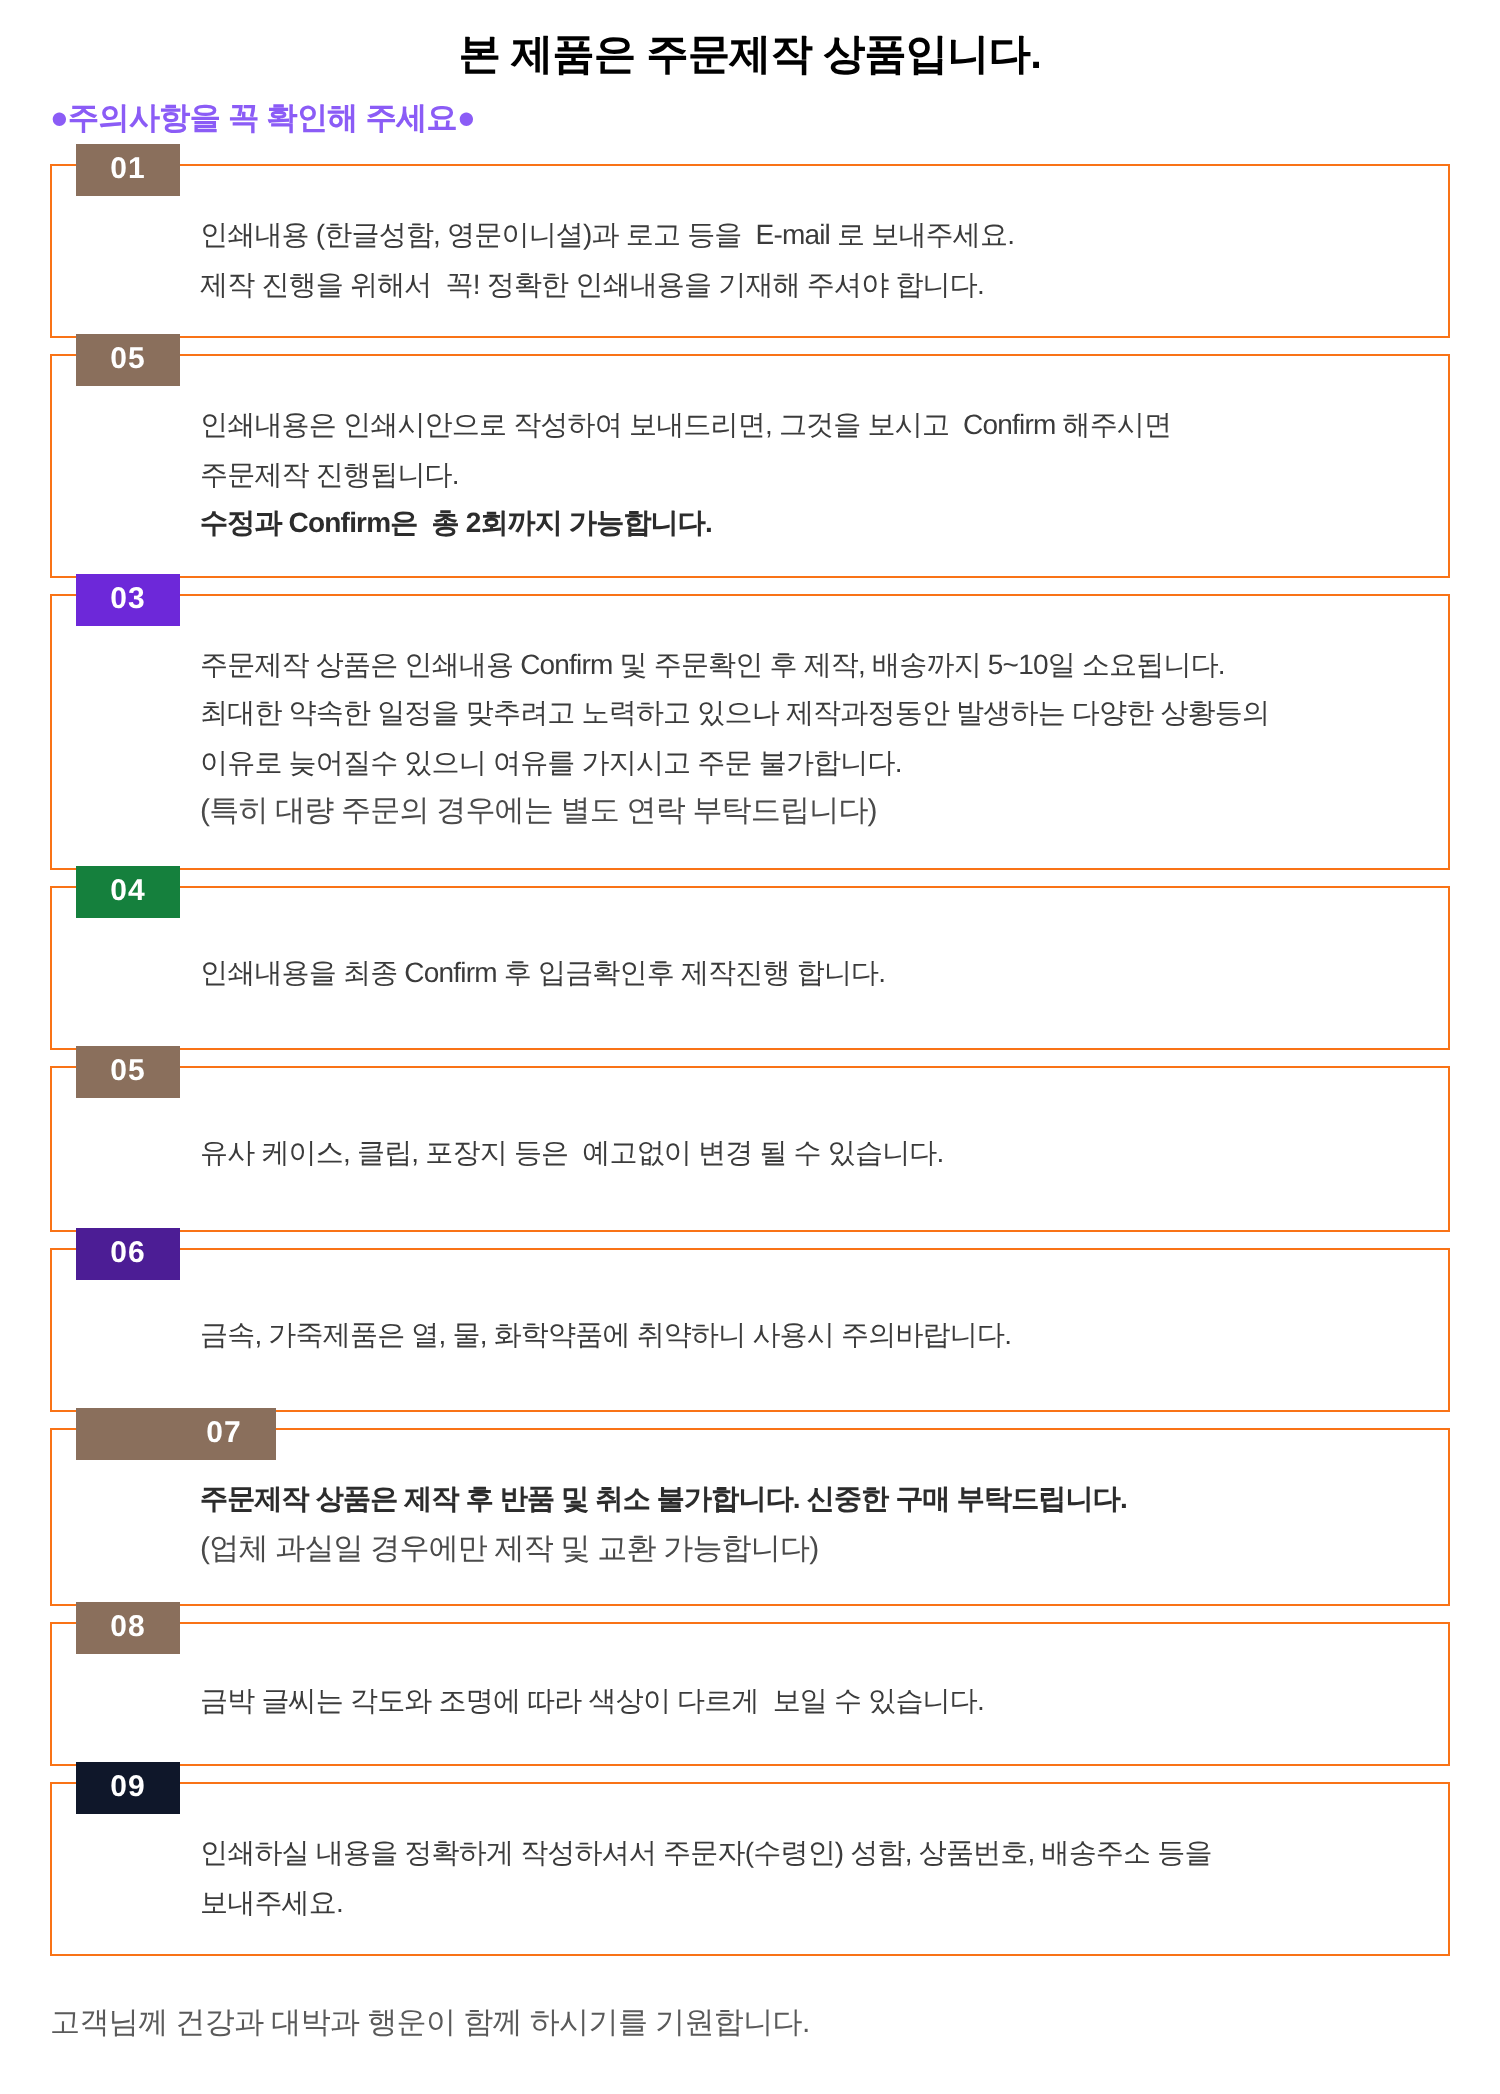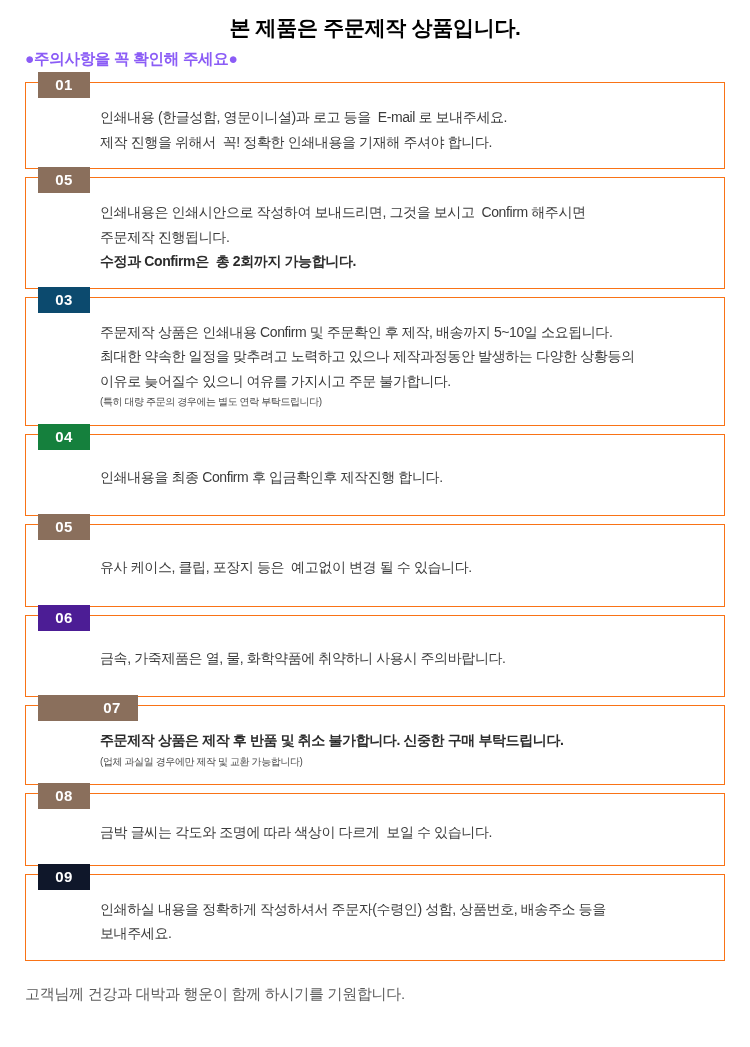--- a/index.html
+++ b/index.html
@@ -70,21 +70,21 @@
     line-height: 1.75;
     letter-spacing: -0.4px;
     color: #3b3b3b;
     white-space: pre-wrap;
   }
   .notice-line.bold {
     font-weight: bold;
     color: #2c2c2c;
   }
   .notice-line.small {
-    font-size: 10px;
+    font-size: 15px;
     color: #4a4a4a;
   }
   .notice-item.h-tall .notice-body {
     padding-top: 30px;
     padding-bottom: 26px;
   }
   .notice-item.pad-mid .notice-body {
     padding-top: 26px;
     padding-bottom: 20px;
   }
@@ -113,21 +113,21 @@
       </div>
       <div class="notice-item">
         <div class="badge" style="background: rgb(138, 111, 92);">05</div>
         <div class="notice-body">
           <div class="notice-line">인쇄내용은 인쇄시안으로 작성하여 보내드리면, 그것을 보시고  Confirm 해주시면</div>
           <div class="notice-line">주문제작 진행됩니다.</div>
           <div class="notice-line bold">수정과 Confirm은  총 2회까지 가능합니다.</div>
         </div>
       </div>
       <div class="notice-item">
-        <div class="badge" style="background: #0c4a6e;">03</div>
+        <div class="badge" style="background: #6d28d9;">03</div>
         <div class="notice-body">
           <div class="notice-line">주문제작 상품은 인쇄내용 Confirm 및 주문확인 후 제작, 배송까지 5~10일 소요됩니다.</div>
           <div class="notice-line">최대한 약속한 일정을 맞추려고 노력하고 있으나 제작과정동안 발생하는 다양한 상황등의</div>
           <div class="notice-line">이유로 늦어질수 있으니 여유를 가지시고 주문 불가합니다.</div>
           <div class="notice-line small">(특히 대량 주문의 경우에는 별도 연락 부탁드립니다)</div>
         </div>
       </div>
       <div class="notice-item h-tall">
         <div class="badge" style="background: #15803d;">04</div>
         <div class="notice-body">

